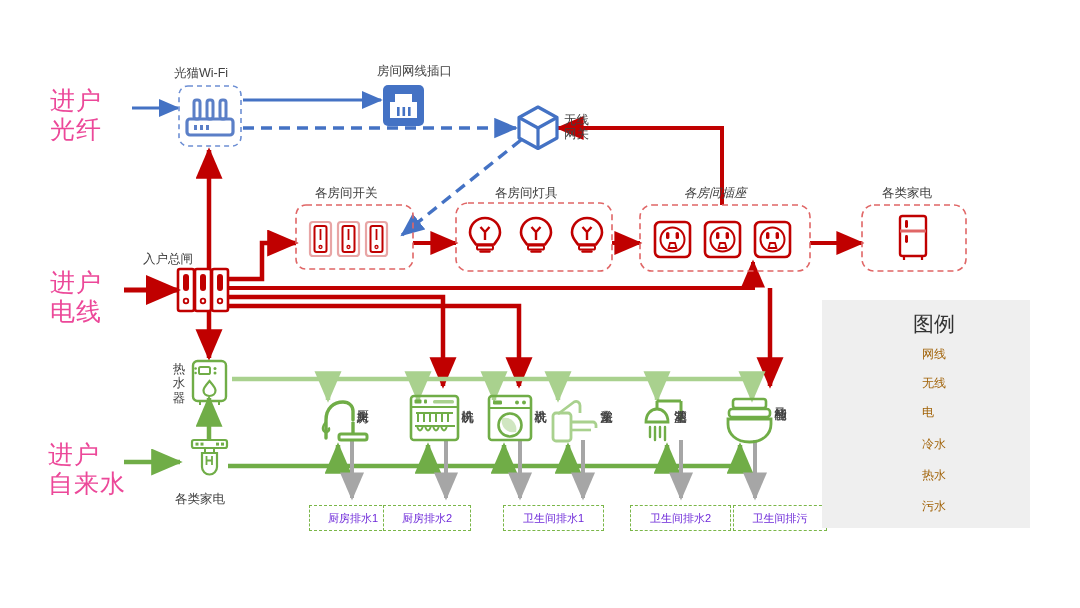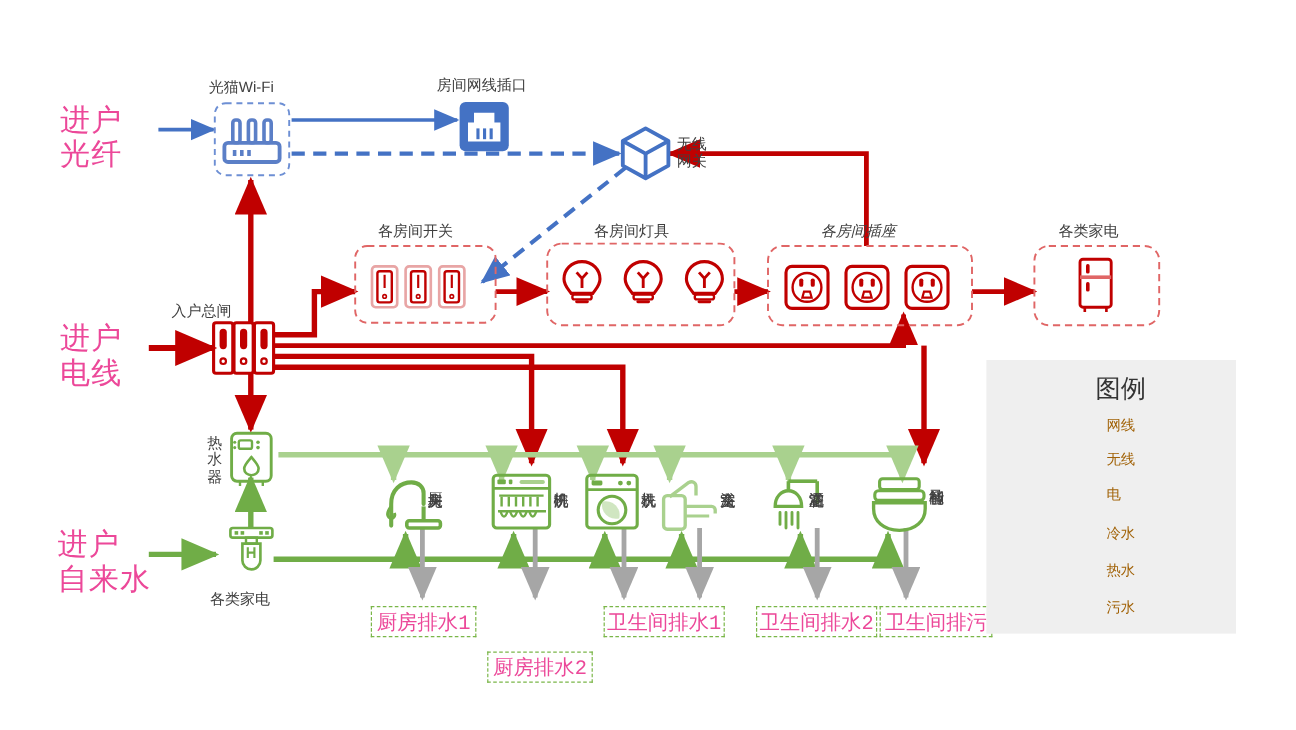--- a/index.html
+++ b/index.html
@@ -6,22 +6,22 @@
   body{font-family:"Liberation Sans","DejaVu Sans",sans-serif;}
   #canvas{position:relative;width:1080px;height:608px;background:#fff;overflow:hidden;}
   #svgroot{position:absolute;left:0;top:0;width:1080px;height:608px;}
   .lbl{position:absolute;color:#3c3c3c;line-height:1.15;white-space:pre;}
   .entry{font-size:25px;color:#ec4899;letter-spacing:1px;}
   .cap{font-size:12.5px;color:#404040;}
   .capv{font-size:12.5px;color:#404040;writing-mode:vertical-rl;text-orientation:upright;line-height:1.0;letter-spacing:0px;}
   .legend-box{position:absolute;left:822px;top:300px;width:208px;height:228px;background:#efefef;}
   .legend-title{position:absolute;left:822px;top:310px;width:224px;text-align:center;font-size:21px;color:#333;}
   .legend-item-label{position:absolute;font-size:12px;color:#a16207;}
-  .drain-chip{position:absolute;border:1.3px dashed #7ab648;background:#fff;color:#ec4899;
-     font-size:17px;display:flex;align-items:center;justify-content:center;height:24px;font-family:Liberation Mono, monospace;}
+  .drain-chip{position:absolute;border:1.3px dashed #7ab648;background:#fff;color:#6d28d9;
+     font-size:11px;display:flex;align-items:center;justify-content:center;height:24px;}
 </style>
 </head>
 <body>
 
 <div id="canvas">
 
   <svg id="svgroot" viewBox="0 0 1080 608">
     <defs>
       <marker id="ar-blue" markerWidth="8" markerHeight="8" refX="6.4" refY="3" orient="auto">
         <path d="M0,0 L7,3 L0,6 z" fill="#4472c4"></path>
@@ -326,21 +326,21 @@
   </svg>
 
   <div class="lbl entry" style="left:50px;top:86px;">进户
 光纤</div>
   <div class="lbl entry" style="left:50px;top:268px;">进户
 电线</div>
   <div class="lbl entry" style="left:48px;top:440px;">进户
 自来水</div>
 
   <div class="lbl cap" style="left:174px;top:66px;">光猫Wi-Fi</div>
-  <div class="lbl cap" style="left:364px;top:64px;text-align:right;">房间网线插口</div>
+  <div class="lbl cap" style="left:377px;top:64px;text-align:right;">房间网线插口</div>
   <div class="lbl cap" style="left:564px;top:113px;">无线
 网关</div>
   <div class="lbl cap" style="left:143px;top:252px;">入户总闸</div>
   <div class="lbl cap" style="left:168px;top:362px;text-align:center;width:22px;">热
 水
 器</div>
   <div class="lbl cap" style="left:175px;top:492px;">各类家电</div>
 
   <div class="lbl cap" style="left:315px;top:186px;">各房间开关</div>
   <div class="lbl cap" style="left:495px;top:186px;">各房间灯具</div>
@@ -348,21 +348,21 @@
   <div class="lbl cap" style="left:882px;top:186px;">各类家电</div>
 
   <div class="lbl capv" style="left:356px;top:400px;">厨房龙头</div>
   <div class="lbl capv" style="left:461px;top:400px;">洗碗机</div>
   <div class="lbl capv" style="left:534px;top:400px;">洗衣机</div>
   <div class="lbl capv" style="left:600px;top:400px;">浴室龙头</div>
   <div class="lbl capv" style="left:674px;top:400px;">浴室花洒</div>
   <div class="lbl capv" style="left:774px;top:398px;">智能马桶</div>
 
   <div class="drain-chip" style="left:309px;top:505px;width:86px;">厨房排水1</div>
-  <div class="drain-chip" style="left:406px;top:505px;width:86px;margin-top:38px;">厨房排水2</div>
+  <div class="drain-chip" style="left:383px;top:505px;width:86px;">厨房排水2</div>
   <div class="drain-chip" style="left:503px;top:505px;width:99px;">卫生间排水1</div>
   <div class="drain-chip" style="left:630px;top:505px;width:99px;">卫生间排水2</div>
   <div class="drain-chip" style="left:733px;top:505px;width:92px;">卫生间排污</div>
 
   <div class="legend-box"></div>
   <div class="legend-title">图例</div>
   <div class="legend-item-label" style="left:922px;top:346px;">网线</div>
   <div class="legend-item-label" style="left:922px;top:375px;">无线</div>
   <div class="legend-item-label" style="left:922px;top:404px;">电</div>
   <div class="legend-item-label" style="left:922px;top:436px;">冷水</div>

